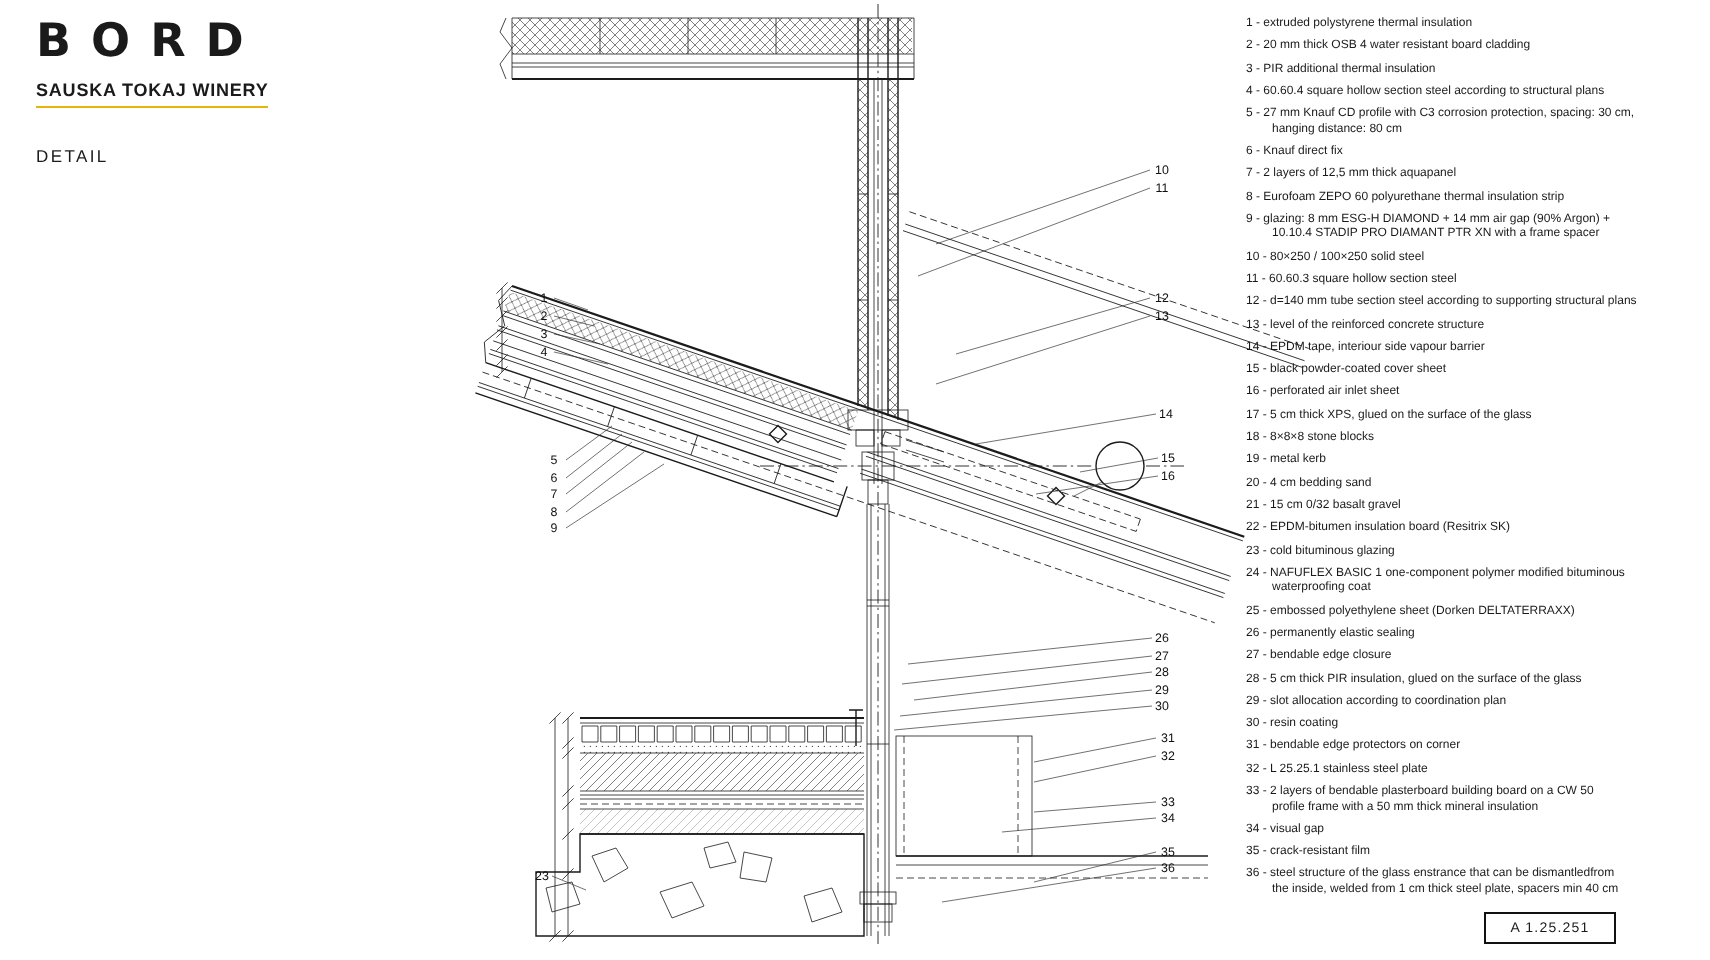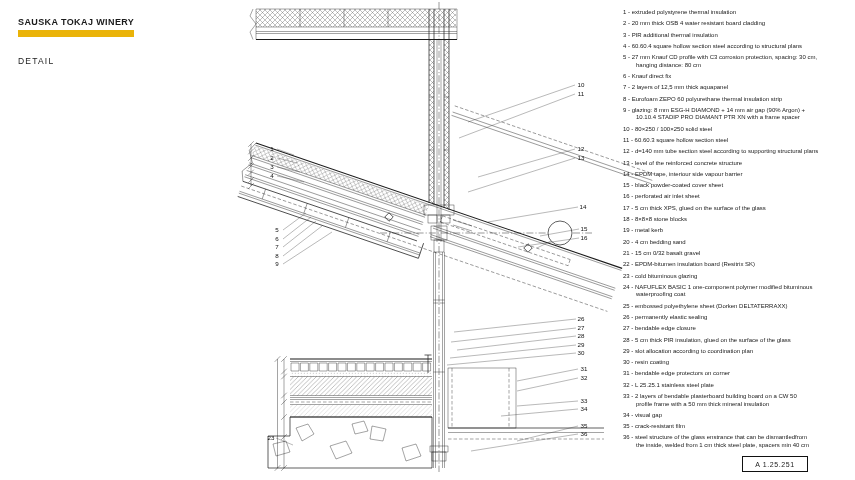--- a/index.html
+++ b/index.html
@@ -5,21 +5,21 @@
   html,body { margin:0; padding:0; }
   body {
     width:855px; height:480px; position:relative; overflow:hidden;
     background:#ffffff; color:#1a1a1a;
     font-family:"Liberation Sans", sans-serif;
   }
   
   .header { position:absolute; left:18px; top:10px; }
   .logo { font-family:"DejaVu Sans", sans-serif; font-size:23px; font-weight:700; letter-spacing:10px; line-height:1; }
   .title { display:block; width:max-content; font-size:9px; font-weight:700; letter-spacing:0.4px;
-           margin-top:7px; padding-bottom:3px; border-bottom:7px solid #eab308;text-align:center; }
+           margin-top:7px; padding-bottom:3px; border-bottom:1px solid #eab308;text-align:center; }
   .subtitle { font-size:8.5px; letter-spacing:1.2px; margin-top:19px; }
 
   
   .legend { position:absolute; left:623px; top:9px; width:226px; font-size:6px; line-height:1.25; }
   .legend-item { margin-bottom:3.8px; padding-left:13px; text-indent:-13px; white-space:pre-wrap; }
 
   
   .sheet-ref { position:absolute; left:742px; top:456px; width:64px; height:14px;
                border:1px solid #111; display:flex; align-items:center; justify-content:center;
                font-size:7px; letter-spacing:0.6px; }
@@ -180,20 +180,21 @@
       <text x="584" y="371" class="callout-num">31</text>
       <text x="584" y="380" class="callout-num">32</text>
       <text x="584" y="403" class="callout-num">33</text>
       <text x="584" y="411" class="callout-num">34</text>
       <text x="584" y="428" class="callout-num">35</text>
       <text x="584" y="436" class="callout-num">36</text>
     </g>
 </svg>
 
 <div class="header">
+  <div class="logo">BORD</div>
   <div class="title">SAUSKA TOKAJ WINERY</div>
   <div class="subtitle">DETAIL</div>
 </div>
 
 <div class="legend">
     <div class="legend-item">1 - extruded polystyrene thermal insulation</div>
     <div class="legend-item">2 - 20 mm thick OSB 4 water resistant board cladding</div>
     <div class="legend-item">3 - PIR additional thermal insulation</div>
     <div class="legend-item">4 - 60.60.4 square hollow section steel according to structural plans</div>
     <div class="legend-item">5 - 27 mm Knauf CD profile with C3 corrosion protection, spacing: 30 cm,

